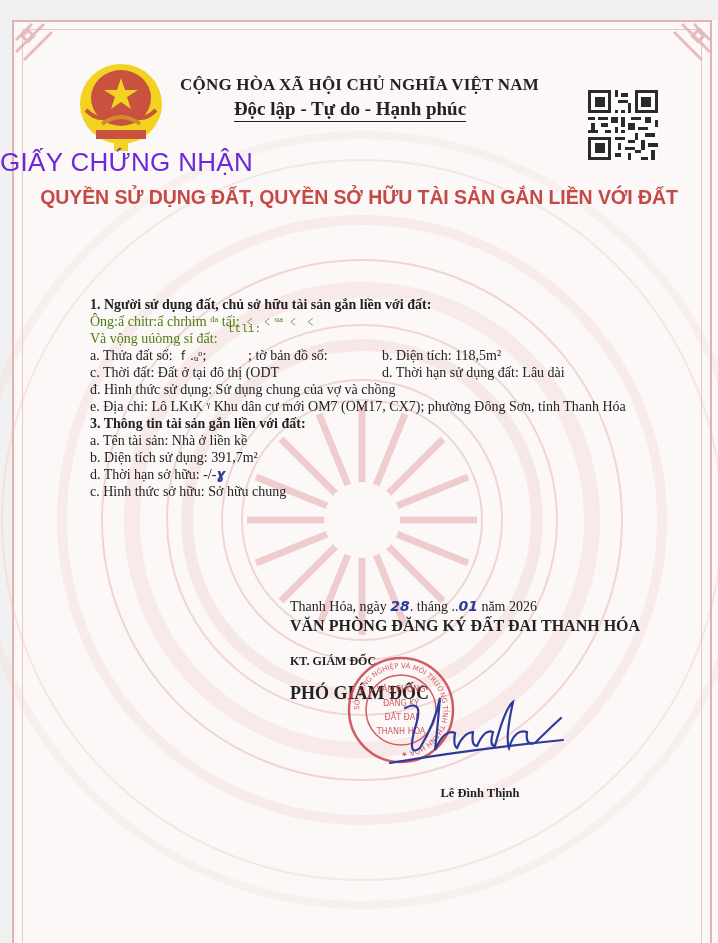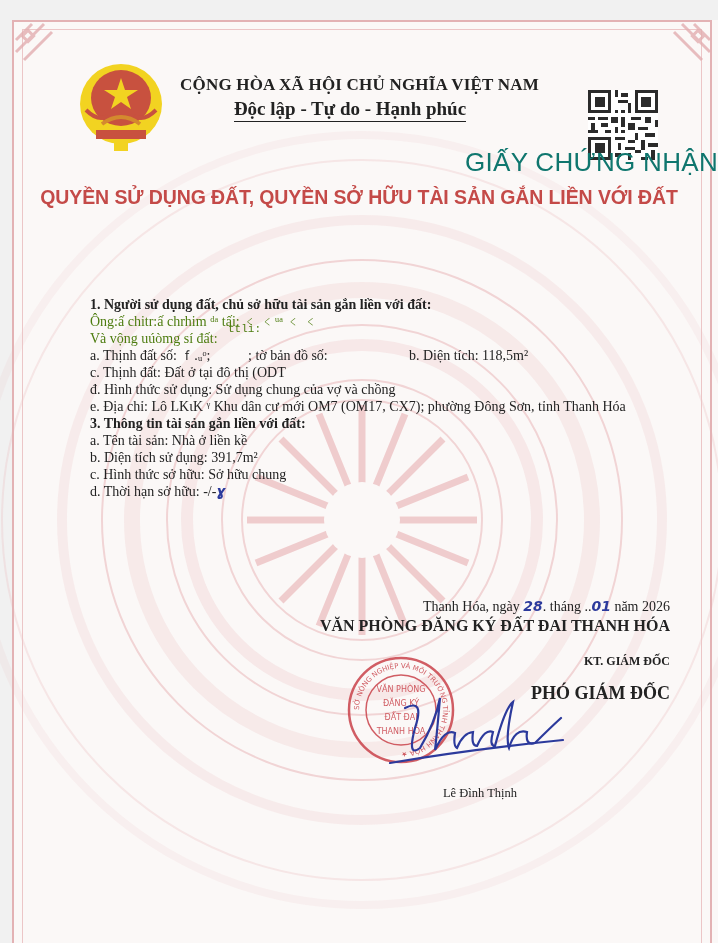--- a/index.html
+++ b/index.html
@@ -7,36 +7,36 @@
   .paper{position:absolute;left:12px;top:20px;width:706px;height:923px;background:#fbf8f7;}
   .frame-outer{position:absolute;left:12px;top:20px;width:700px;height:930px;border:2px solid #e3b2b4;box-sizing:border-box;}
   .frame-inner{position:absolute;left:22px;top:29px;width:680px;height:920px;border:1px solid #ecc6c7;box-sizing:border-box;}
   .corner{position:absolute;width:40px;height:40px;opacity:.8;}
   .bg-svg{position:absolute;left:0;top:0;}
   .emblem{position:absolute;left:78px;top:60px;width:86px;height:94px;}
   .qr{position:absolute;left:588px;top:90px;width:70px;height:70px;}
   .header-block{position:absolute;left:180px;top:75px;width:340px;text-align:center;}
   .country{font-weight:bold;font-size:17px;letter-spacing:.2px;white-space:nowrap;}
   .motto{font-weight:bold;font-size:19px;margin-top:3px;display:inline-block;border-bottom:1.5px solid #222;padding-bottom:1px;}
-  .title1{position:absolute;left:0;width:718px;top:147px;text-align:right;color:#0f766e;font-family:"Liberation Sans",sans-serif;font-size:26px;letter-spacing:.3px;}
+  .title1{position:absolute;left:0;width:718px;top:147px;text-align:left;color:#6d28d9;font-family:"Liberation Sans",sans-serif;font-size:26px;letter-spacing:.3px;}
   .title2{position:absolute;left:0;width:718px;top:186px;text-align:center;color:#c44a48;font-family:"Liberation Sans",sans-serif;font-size:19.5px;font-weight:bold;letter-spacing:-.1px;white-space:nowrap;}
   .body{position:absolute;left:90px;top:296px;width:590px;font-size:14px;line-height:17px;}
   .line{white-space:nowrap;position:relative;height:17px;}
   .sec{font-weight:bold;}
-  .col2{position:absolute;left:311px;top:0;padding-left:8px;}
+  .col2{position:absolute;left:284px;top:0;padding-left:8px;}
   .smear{color:#4d7c0f;}
-  .sig-block{position:absolute;left:290px;top:598px;width:380px;text-align:right;}
+  .sig-block{position:absolute;left:290px;top:598px;width:380px;text-align:left;}
   .date{font-size:14px;}
   .hand{color:#2c3a9c;font-family:"DejaVu Sans",sans-serif;font-style:italic;font-weight:bold;font-size:14px;}
   .office{font-weight:bold;font-size:16px;margin-top:2px;}
   .kt{font-weight:bold;font-size:12px;margin-top:19px;}
   .pgd{font-weight:bold;font-size:18px;margin-top:14px;}
   .stamp{position:absolute;left:347px;top:656px;width:108px;height:108px;}
   .signature{position:absolute;left:385px;top:688px;width:180px;height:80px;}
-  .signer{position:absolute;left:290px;top:786px;width:380px;text-align:center;font-weight:normal;font-size:12.5px;}
+  .signer{position:absolute;left:290px;top:786px;width:380px;text-align:center;font-weight:bold;font-size:12.5px;}
 </style>
 </head>
 <body>
 
 <div class="paper"></div>
 
 <svg class="bg-svg" width="718" height="943" viewBox="0 0 718 943">
   <g fill="none" stroke="#e9b8ba" opacity=".55">
     <circle cx="362" cy="520" r="300" stroke-width="10" opacity=".35"></circle>
     <circle cx="362" cy="520" r="260" stroke-width="2"></circle>
@@ -154,36 +154,37 @@
 <div class="title2">QUYỀN SỬ DỤNG ĐẤT, QUYỀN SỞ HỮU TÀI SẢN GẮN LIỀN VỚI ĐẤT</div>
 
 <div class="body">
   <div class="line sec">1. Người sử dụng đất, chủ sở hữu tài sản gắn liền với đất:</div>
   <div class="line smear">
     <span>Ông:ấ chitr:ấ chrhim ᵈᵃ tấi: ﹤ ﹤ᵘᵃ ﹤ ﹤</span>
     <span style="position:absolute;left:138px;top:8px;font-size:11px;font-family:Liberation Mono, monospace;">ttli:</span>
   </div>
   <div class="line smear">Và vộng uúòmg sí đất:</div>
   <div class="line">
-    <span>a. Thịnh đất số: ｆ.ᵤᵒ;</span>
+    <span>a. Thửa đất số: ｆ.ᵤᵒ;</span>
     <span style="position:absolute;left:158px;">; tờ bản đồ số:</span>
     <span class="col2">b. Diện tích: 118,5m²</span>
   </div>
   <div class="line">
-    <span>c. Thịnh đất: Đất ở tại đô thị (ODT</span>
+    <span>c. Thời đất: Đất ở tại đô thị (ODT</span>
+    <span class="col2">d. Thời hạn sử dụng đất: Lâu dài</span>
   </div>
   <div class="line">đ. Hình thức sử dụng: Sử dụng chung của vợ và chồng</div>
   <div class="line">e. Địa chỉ: Lô LKɩK ᵞ Khu dân cư mới OM7 (OM17, CX7); phường Đông Sơn, tỉnh Thanh Hóa</div>
   <div class="line sec">3. Thông tin tài sản gắn liền với đất:</div>
   <div class="line">a. Tên tài sản: Nhà ở liền kề</div>
   <div class="line">b. Diện tích sử dụng: 391,7m²</div>
-  <div class="line">c. Hình thức sở hữu: Sở hữu chung</div>
   <div class="line">
     <span>d. Thời hạn sở hữu: -/-</span><span class="hand">ɣ</span>
   </div>
+  <div class="line">c. Hình thức sở hữu: Sở hữu chung</div>
 </div>
 
 <div class="sig-block">
   <div class="date">
     <span>Thanh Hóa, ngày </span><span class="hand">28</span><span>. tháng ..</span><span class="hand">01</span><span> năm 2026</span>
   </div>
   <div class="office">VĂN PHÒNG ĐĂNG KÝ ĐẤT ĐAI THANH HÓA</div>
   <div class="kt">KT. GIÁM ĐỐC</div>
   <div class="pgd">PHÓ GIÁM ĐỐC</div>
 </div>

